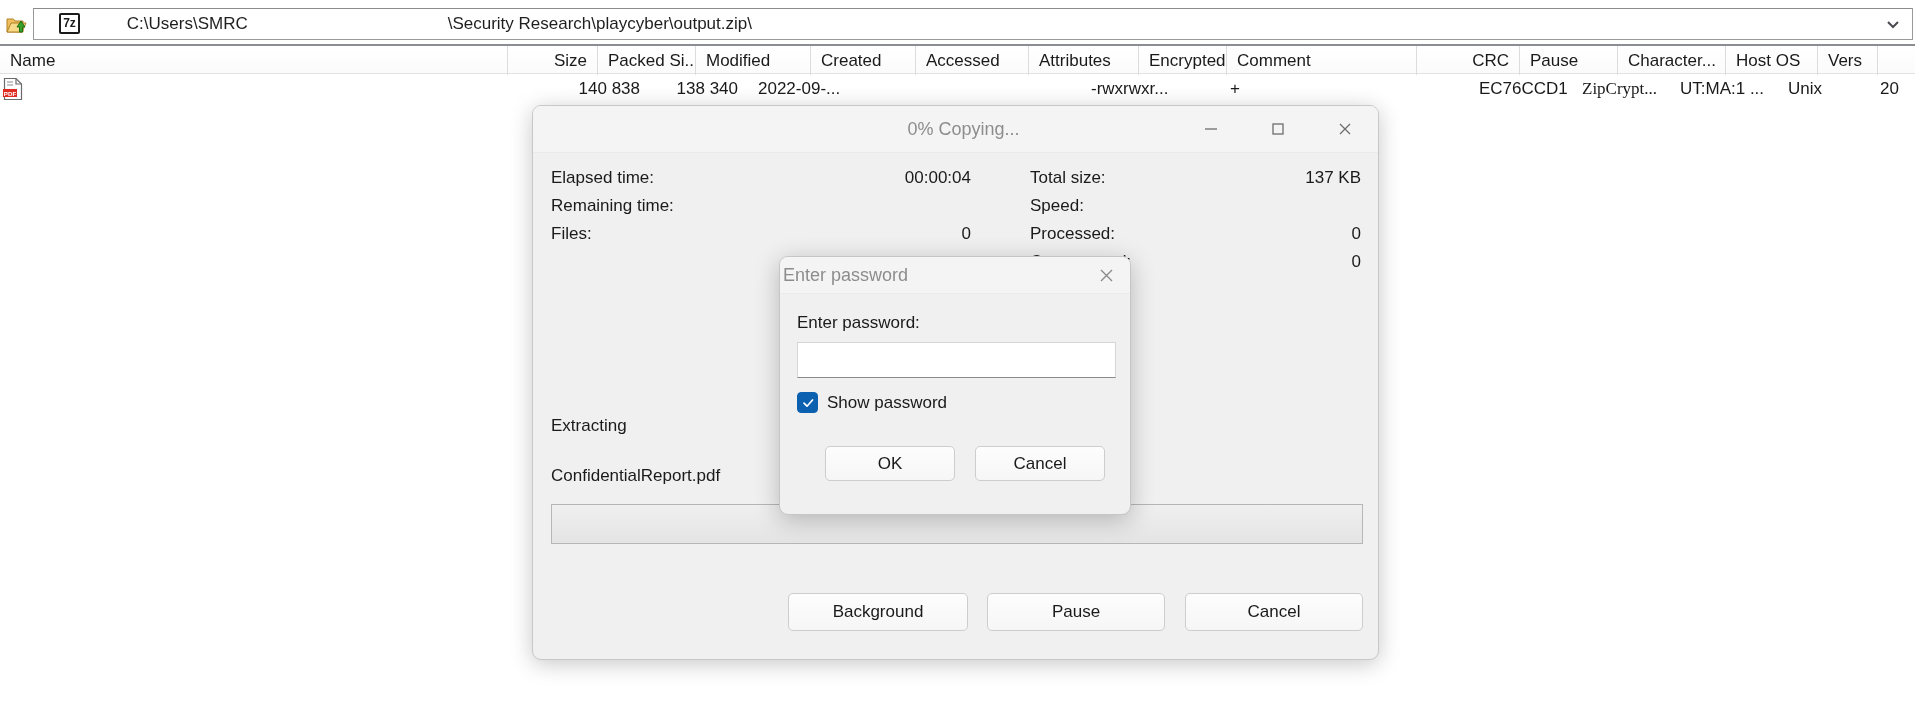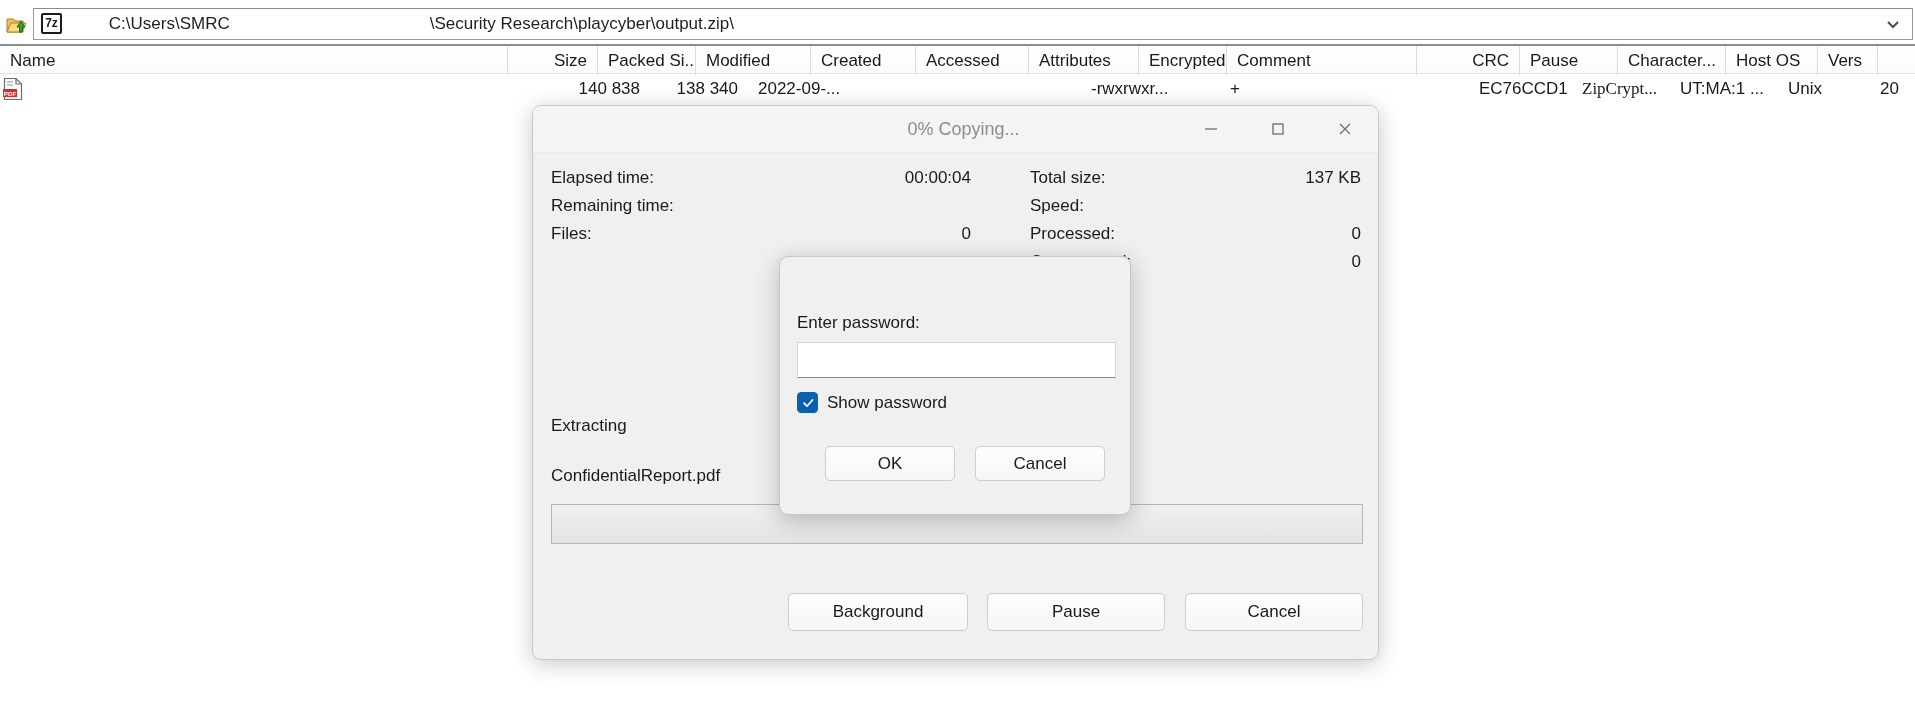--- a/index.html
+++ b/index.html
@@ -36,21 +36,21 @@
     position: relative;
     flex: 1 1 auto;
     height: 32px;
     margin-left: 2px;
     margin-right: 2px;
     background: #ffffff;
     border: 1px solid #9a9a9a;
     border-top-color: #8b8b8b;
     display: flex;
     align-items: center;
-    padding-left: 7px;
+    padding-left: 25px;
   }
   #sevenzip-badge {
     width: 21px; height: 21px;
     border: 2px solid #1a1a1a;
     border-radius: 2px;
     background: #ffffff;
     color: #1a1a1a;
     font-size: 12px;
     font-weight: bold;
     line-height: 17px;
@@ -444,20 +444,28 @@
 
   <div id="progress-buttons">
     <div class="dlg-button" id="btn-background">Background</div>
     <div class="dlg-button" id="btn-pause">Pause</div>
     <div class="dlg-button" id="btn-cancel-progress">Cancel</div>
   </div>
 </div>
 
 <div id="password-dialog">
 
+  <div id="password-titlebar">
+    <div id="password-title">Enter password</div>
+    <div id="password-close">
+      <svg width="19" height="19" viewBox="0 0 19 19">
+        <path d="M4 4 L15 15 M15 4 L4 15" stroke="#8a8a8a" stroke-width="1.4"></path>
+      </svg>
+    </div>
+  </div>
 
   <div id="password-label">Enter password:</div>
 
   <input id="password-input" type="text" value="" style="">
 
   <div id="show-password-row">
     <div id="show-password-checkbox" style="background: rgb(11, 96, 176); border-color: rgb(11, 96, 176);">
       <svg width="14" height="14" viewBox="0 0 14 14">
         <path d="M3 7.2 L6 10.2 L11.5 4" fill="none" stroke="#ffffff" stroke-width="1.7" stroke-linecap="round" stroke-linejoin="round"></path>
       </svg>

